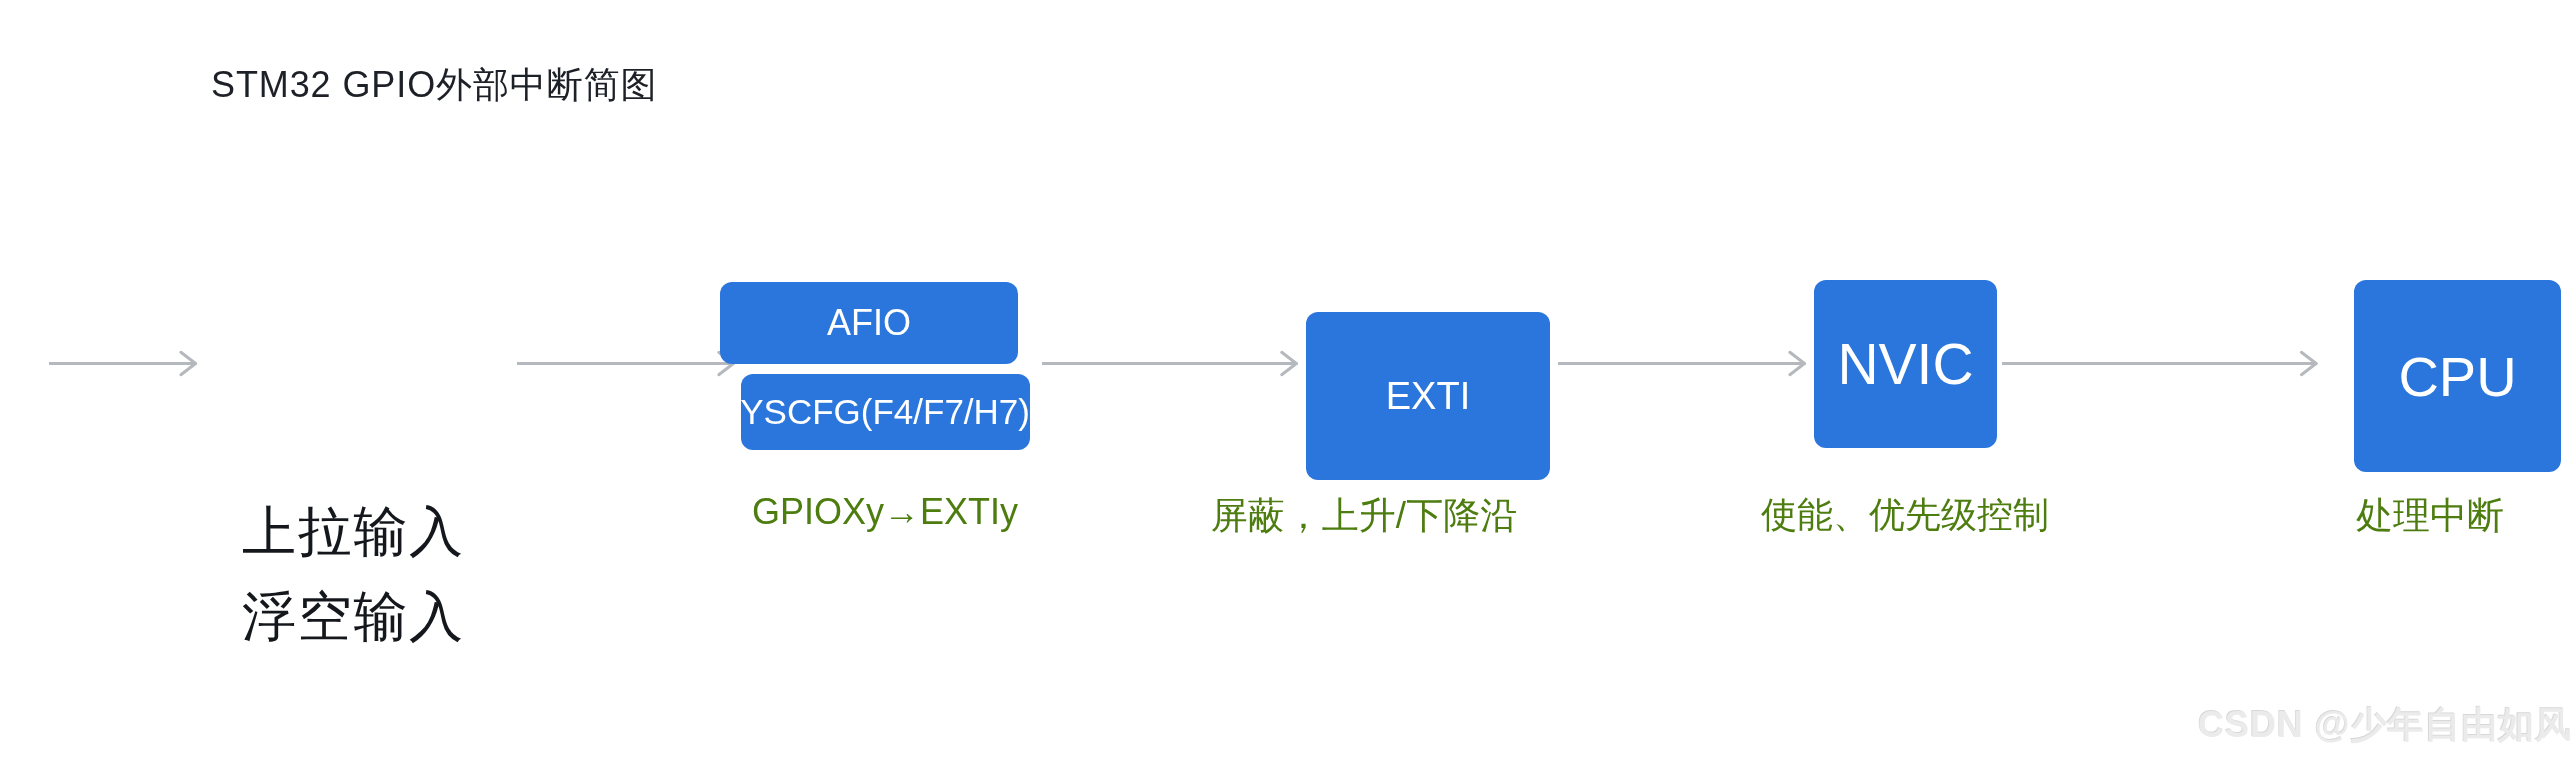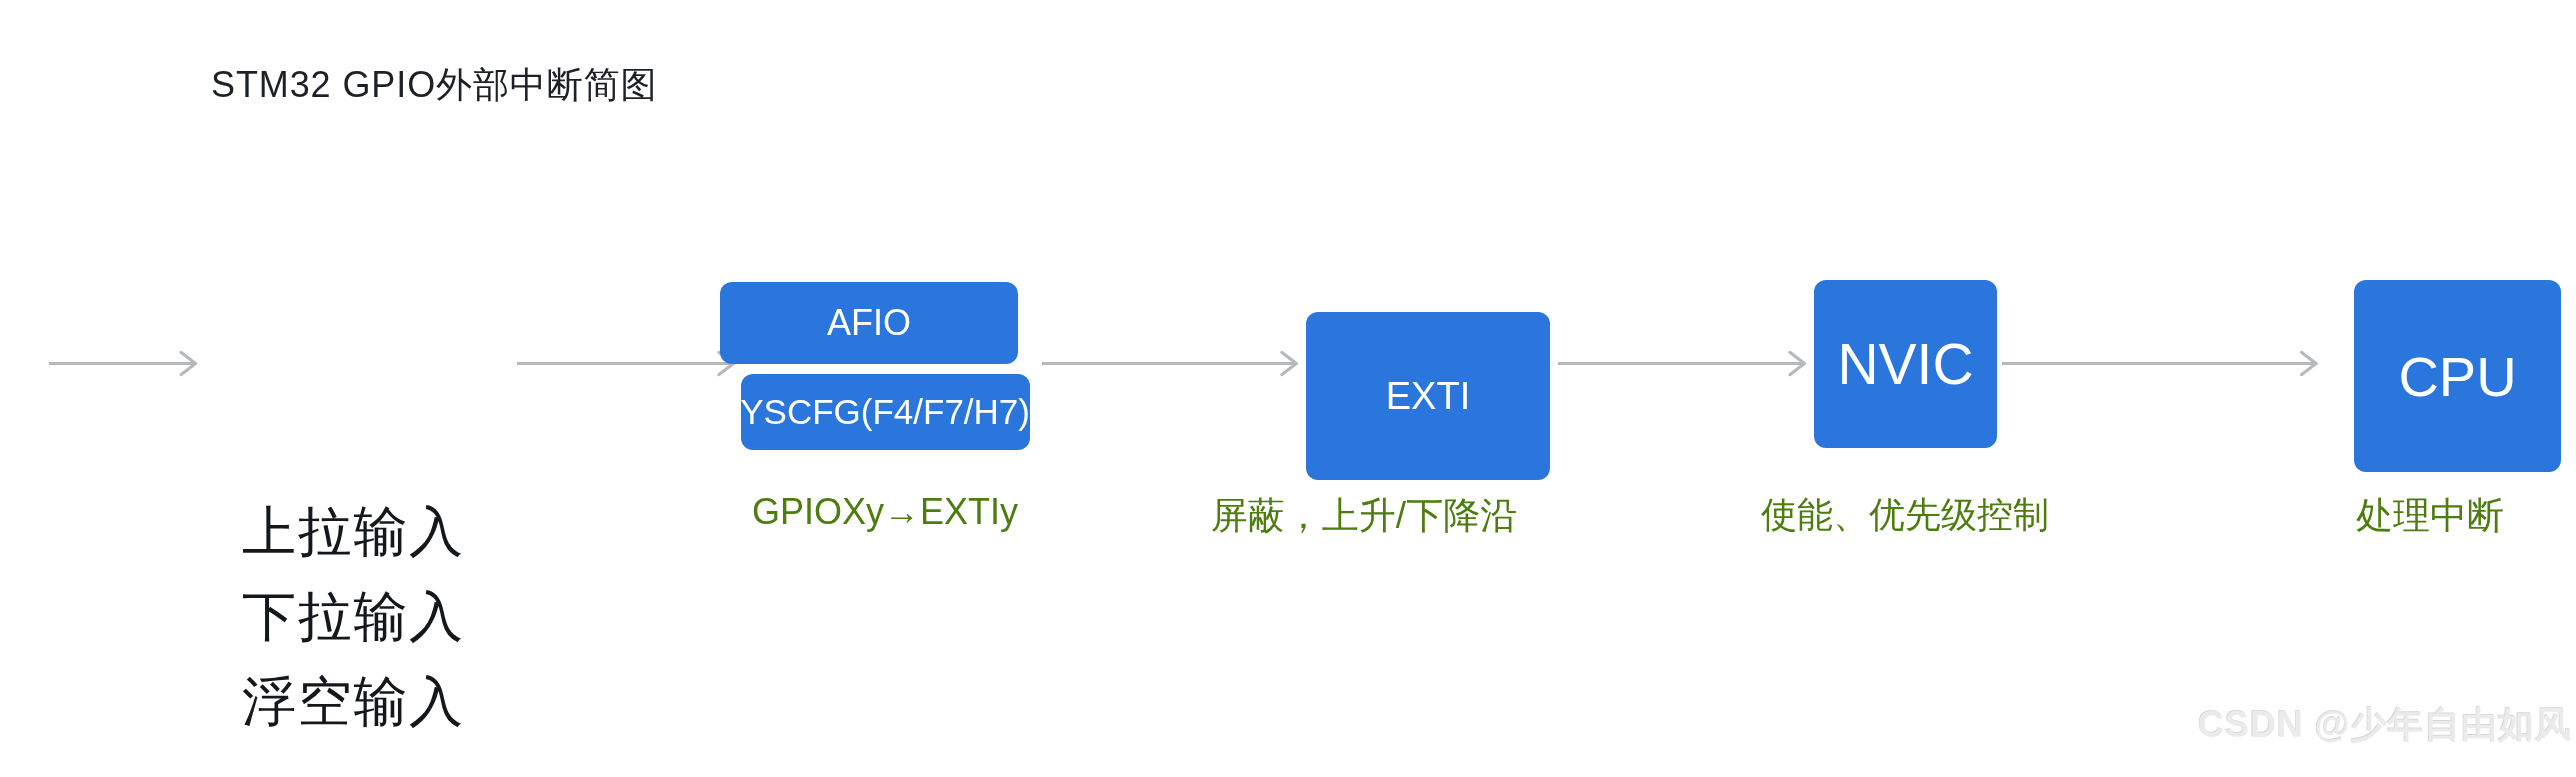--- a/index.html
+++ b/index.html
@@ -139,21 +139,20 @@
   <div class="node node-nvic">
     <span class="label">NVIC</span>
   </div>
 
   <div class="node node-cpu">
     <span class="label">CPU</span>
   </div>
 
   <div class="gpio-modes">
     <div>上拉输入</div>
-    <div>下拉输入</div>
     <div>浮空输入</div>
   </div>
 
   <div class="caption caption-afio">GPIOXy→EXTIy</div>
   <div class="caption caption-exti">屏蔽，上升/下降沿</div>
   <div class="caption caption-nvic">使能、优先级控制</div>
   <div class="caption caption-cpu">处理中断</div>
 
   <div class="watermark">CSDN @少年自由如风</div>
 

